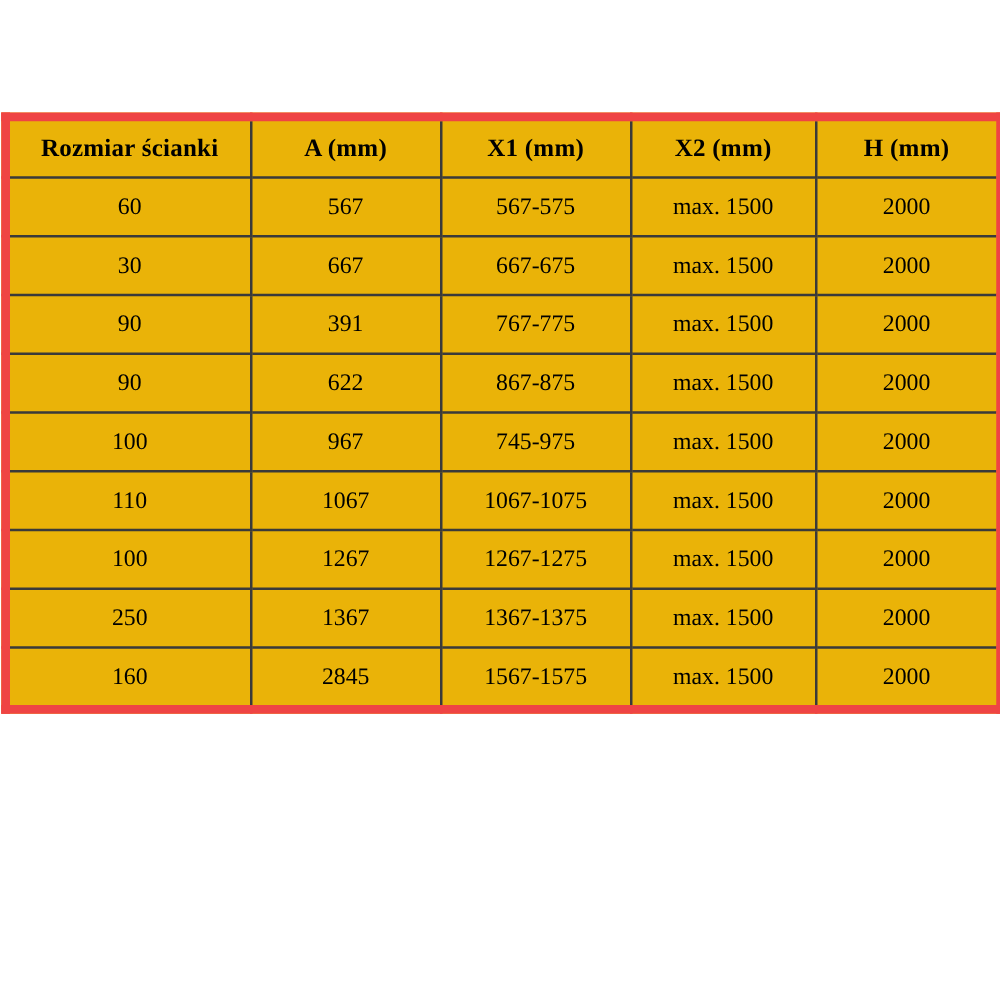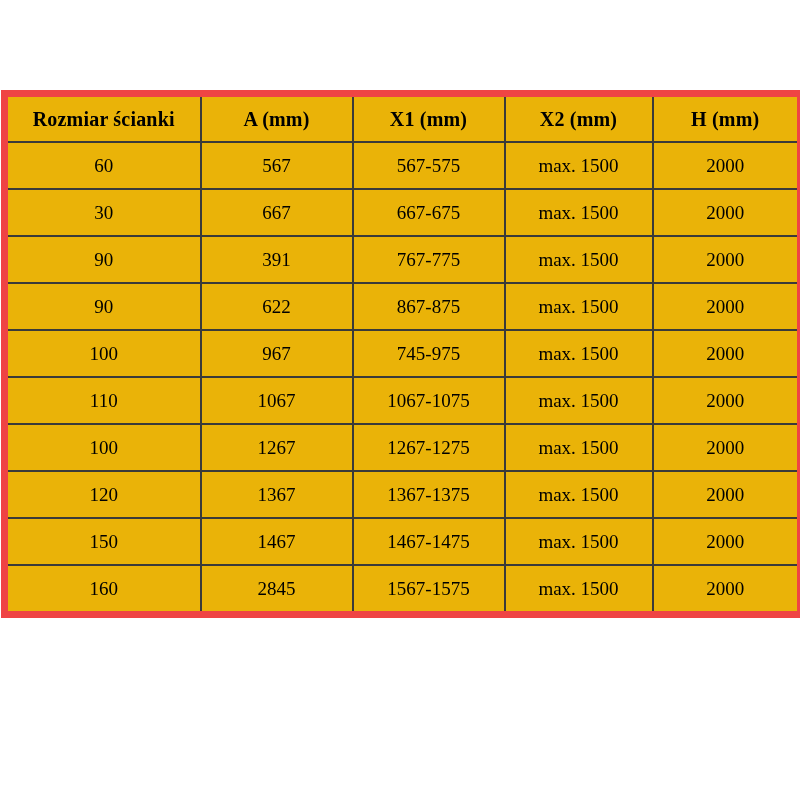--- a/index.html
+++ b/index.html
@@ -114,30 +114,23 @@
         <td>2000</td>
       </tr>
       <tr>
         <td>100</td>
         <td>1267</td>
         <td>1267-1275</td>
         <td>max. 1500</td>
         <td>2000</td>
       </tr>
       <tr>
-        <td>120</td>
+        <td>250</td>
         <td>1367</td>
         <td>1367-1375</td>
-        <td>max. 1500</td>
-        <td>2000</td>
-      </tr>
-      <tr>
-        <td>150</td>
-        <td>1467</td>
-        <td>1467-1475</td>
         <td>max. 1500</td>
         <td>2000</td>
       </tr>
       <tr>
         <td>160</td>
         <td>2845</td>
         <td>1567-1575</td>
         <td>max. 1500</td>
         <td>2000</td>
       </tr>

